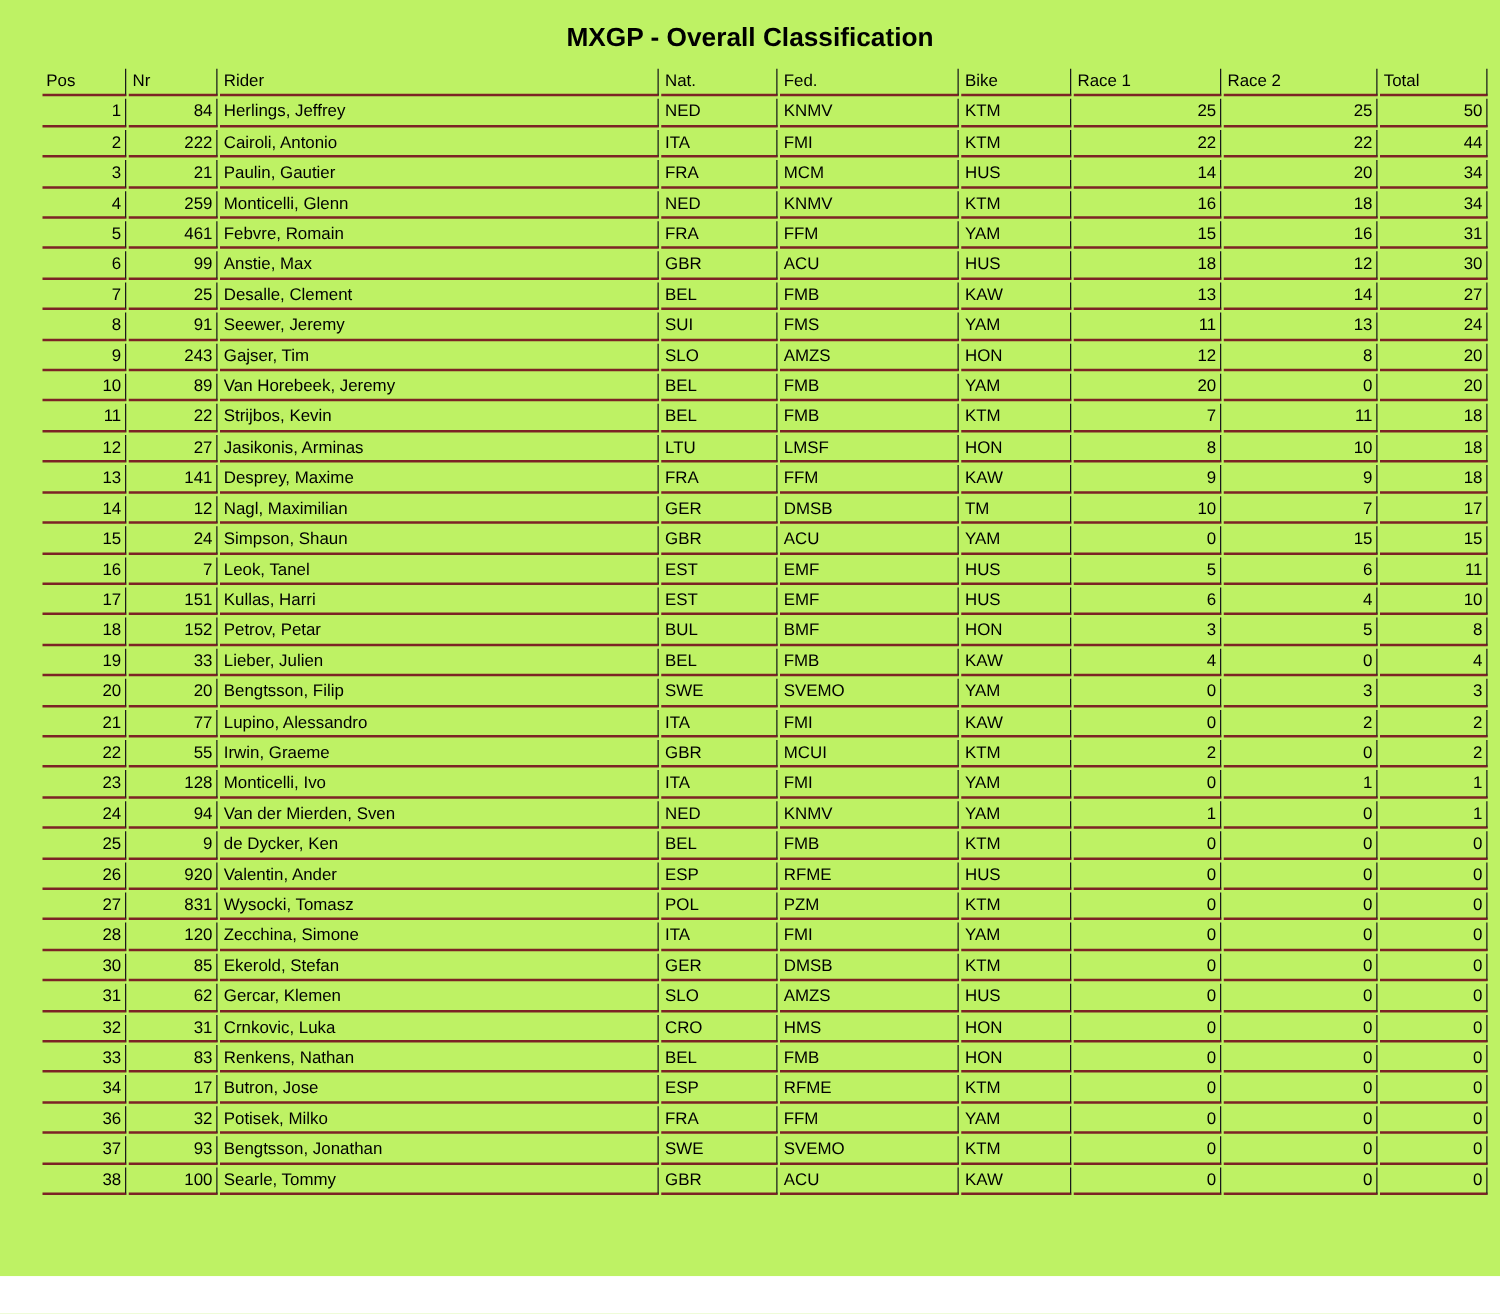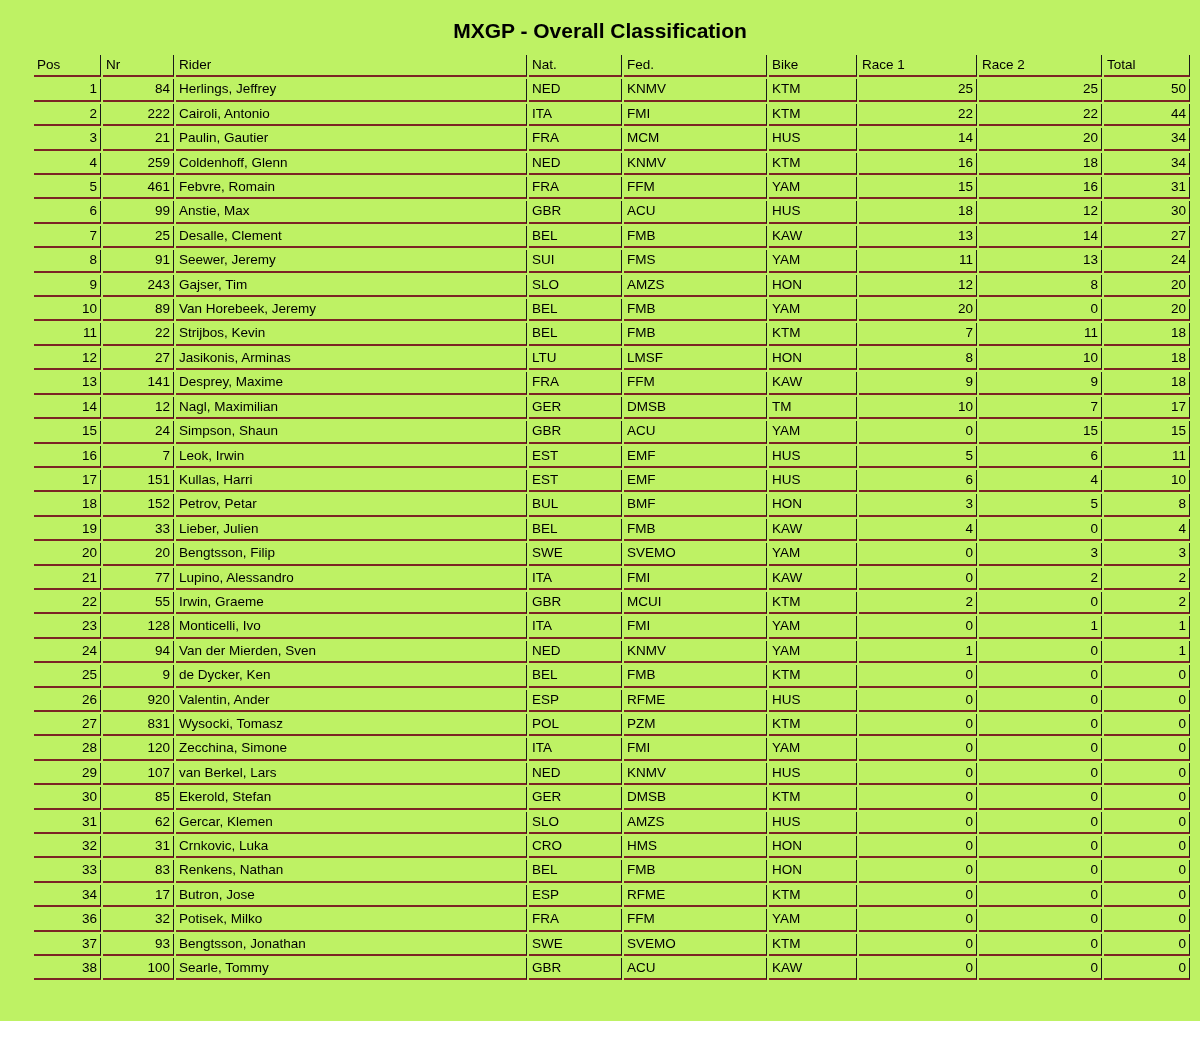--- a/index.html
+++ b/index.html
@@ -112,21 +112,21 @@
           <td class="txt">FRA</td>
           <td class="txt">MCM</td>
           <td class="txt">HUS</td>
           <td class="num">14</td>
           <td class="num">20</td>
           <td class="num">34</td>
         </tr>
         <tr>
           <td class="num">4</td>
           <td class="num">259</td>
-          <td class="txt">Coldenhoff, Glenn</td>
+          <td class="txt">Monticelli, Glenn</td>
           <td class="txt">NED</td>
           <td class="txt">KNMV</td>
           <td class="txt">KTM</td>
           <td class="num">16</td>
           <td class="num">18</td>
           <td class="num">34</td>
         </tr>
         <tr>
           <td class="num">5</td>
           <td class="num">461</td>
@@ -244,21 +244,21 @@
           <td class="txt">GBR</td>
           <td class="txt">ACU</td>
           <td class="txt">YAM</td>
           <td class="num">0</td>
           <td class="num">15</td>
           <td class="num">15</td>
         </tr>
         <tr>
           <td class="num">16</td>
           <td class="num">7</td>
-          <td class="txt">Leok, Irwin</td>
+          <td class="txt">Leok, Tanel</td>
           <td class="txt">EST</td>
           <td class="txt">EMF</td>
           <td class="txt">HUS</td>
           <td class="num">5</td>
           <td class="num">6</td>
           <td class="num">11</td>
         </tr>
         <tr>
           <td class="num">17</td>
           <td class="num">151</td>
@@ -385,31 +385,20 @@
           <td class="num">120</td>
           <td class="txt">Zecchina, Simone</td>
           <td class="txt">ITA</td>
           <td class="txt">FMI</td>
           <td class="txt">YAM</td>
           <td class="num">0</td>
           <td class="num">0</td>
           <td class="num">0</td>
         </tr>
         <tr>
-          <td class="num">29</td>
-          <td class="num">107</td>
-          <td class="txt">van Berkel, Lars</td>
-          <td class="txt">NED</td>
-          <td class="txt">KNMV</td>
-          <td class="txt">HUS</td>
-          <td class="num">0</td>
-          <td class="num">0</td>
-          <td class="num">0</td>
-        </tr>
-        <tr>
           <td class="num">30</td>
           <td class="num">85</td>
           <td class="txt">Ekerold, Stefan</td>
           <td class="txt">GER</td>
           <td class="txt">DMSB</td>
           <td class="txt">KTM</td>
           <td class="num">0</td>
           <td class="num">0</td>
           <td class="num">0</td>
         </tr>

